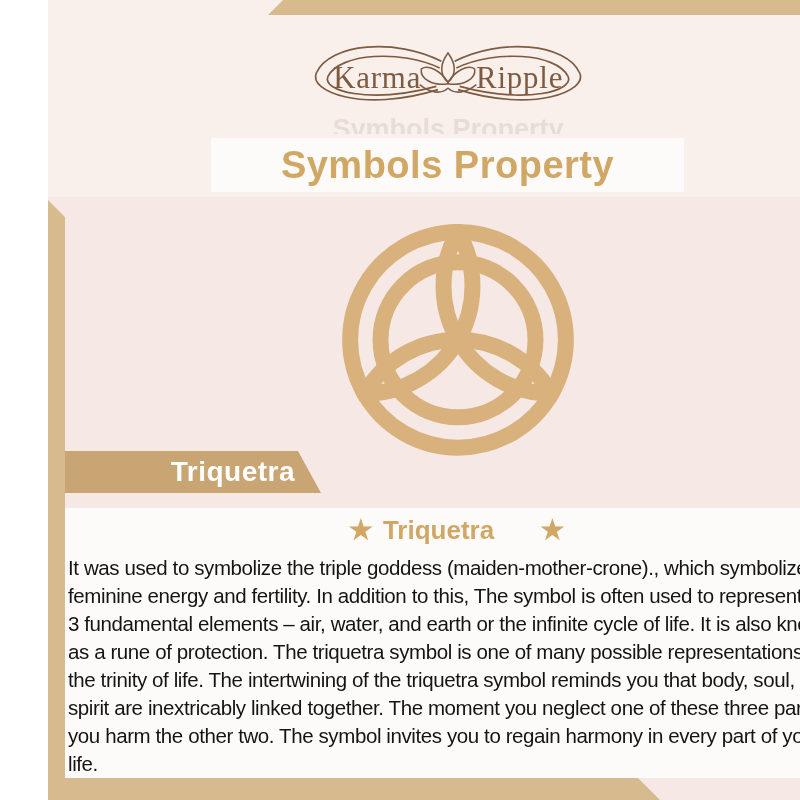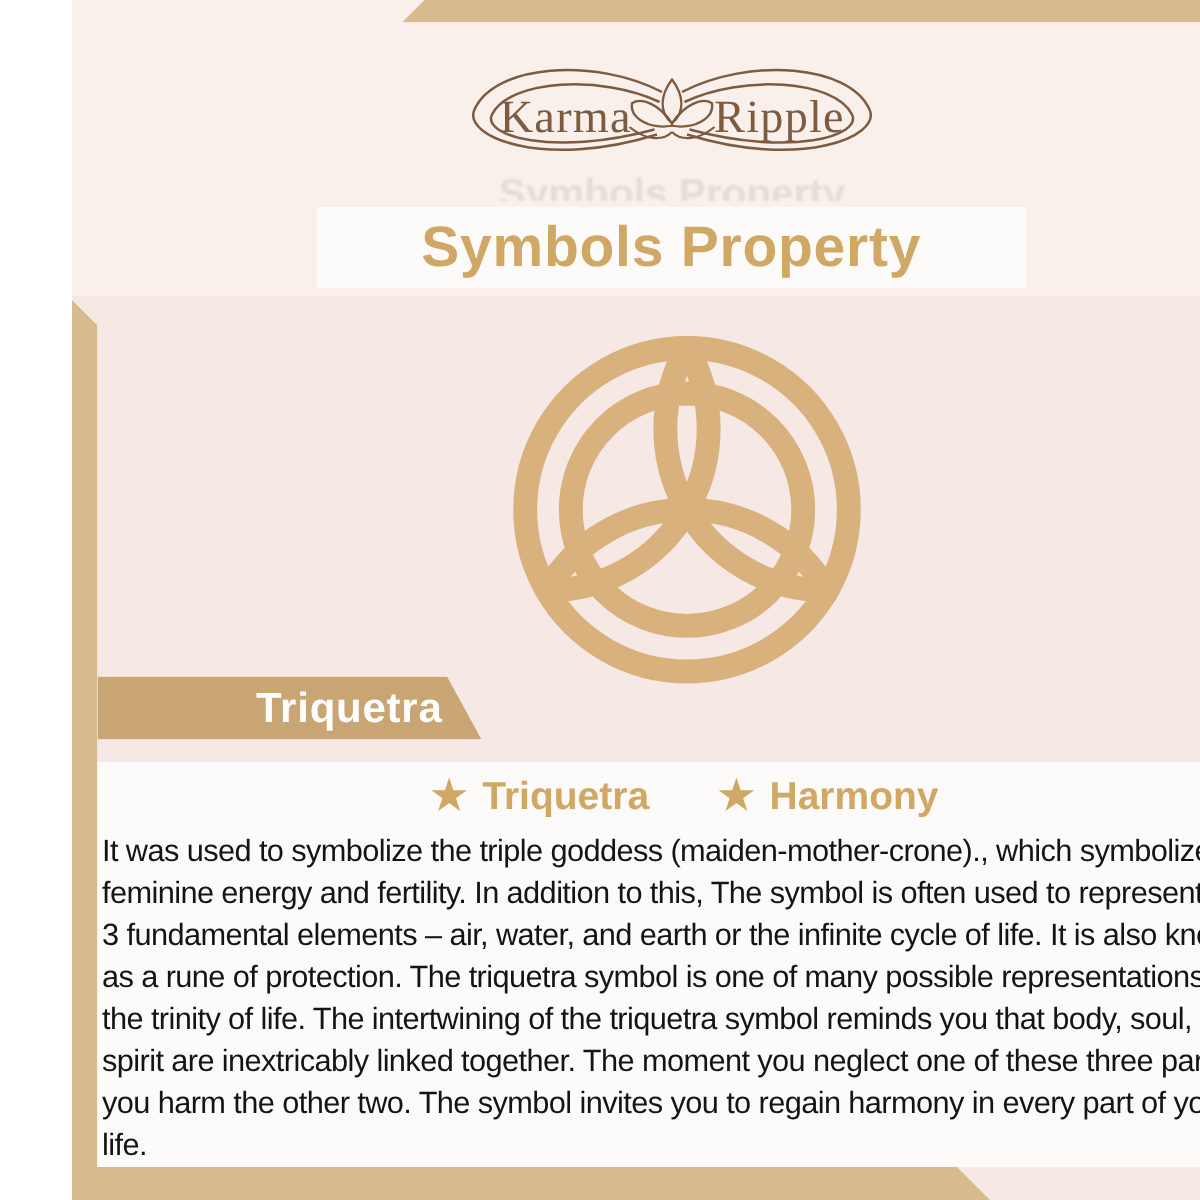--- a/index.html
+++ b/index.html
@@ -114,19 +114,18 @@
   </div>
 
   <div class="panel">
     <div class="badges">
       <div class="badge">
         <span class="star">★</span>
         <span>Triquetra</span>
       </div>
       <div class="badge">
         <span class="star">★</span>
-        <span>Harmony</span>
       </div>
     </div>
     <p class="desc">It was used to symbolize the triple goddess (maiden-mother-crone)., which symbolizes feminine energy and fertility. In addition to this, The symbol is often used to represent the 3 fundamental elements – air, water, and earth or the infinite cycle of life. It is also known as a rune of protection. The triquetra symbol is one of many possible representations of the trinity of life. The intertwining of the triquetra symbol reminds you that body, soul, and spirit are inextricably linked together. The moment you neglect one of these three parts, you harm the other two. The symbol invites you to regain harmony in every part of your life.</p>
   </div>
 
 </div>
 
 </body></html>

